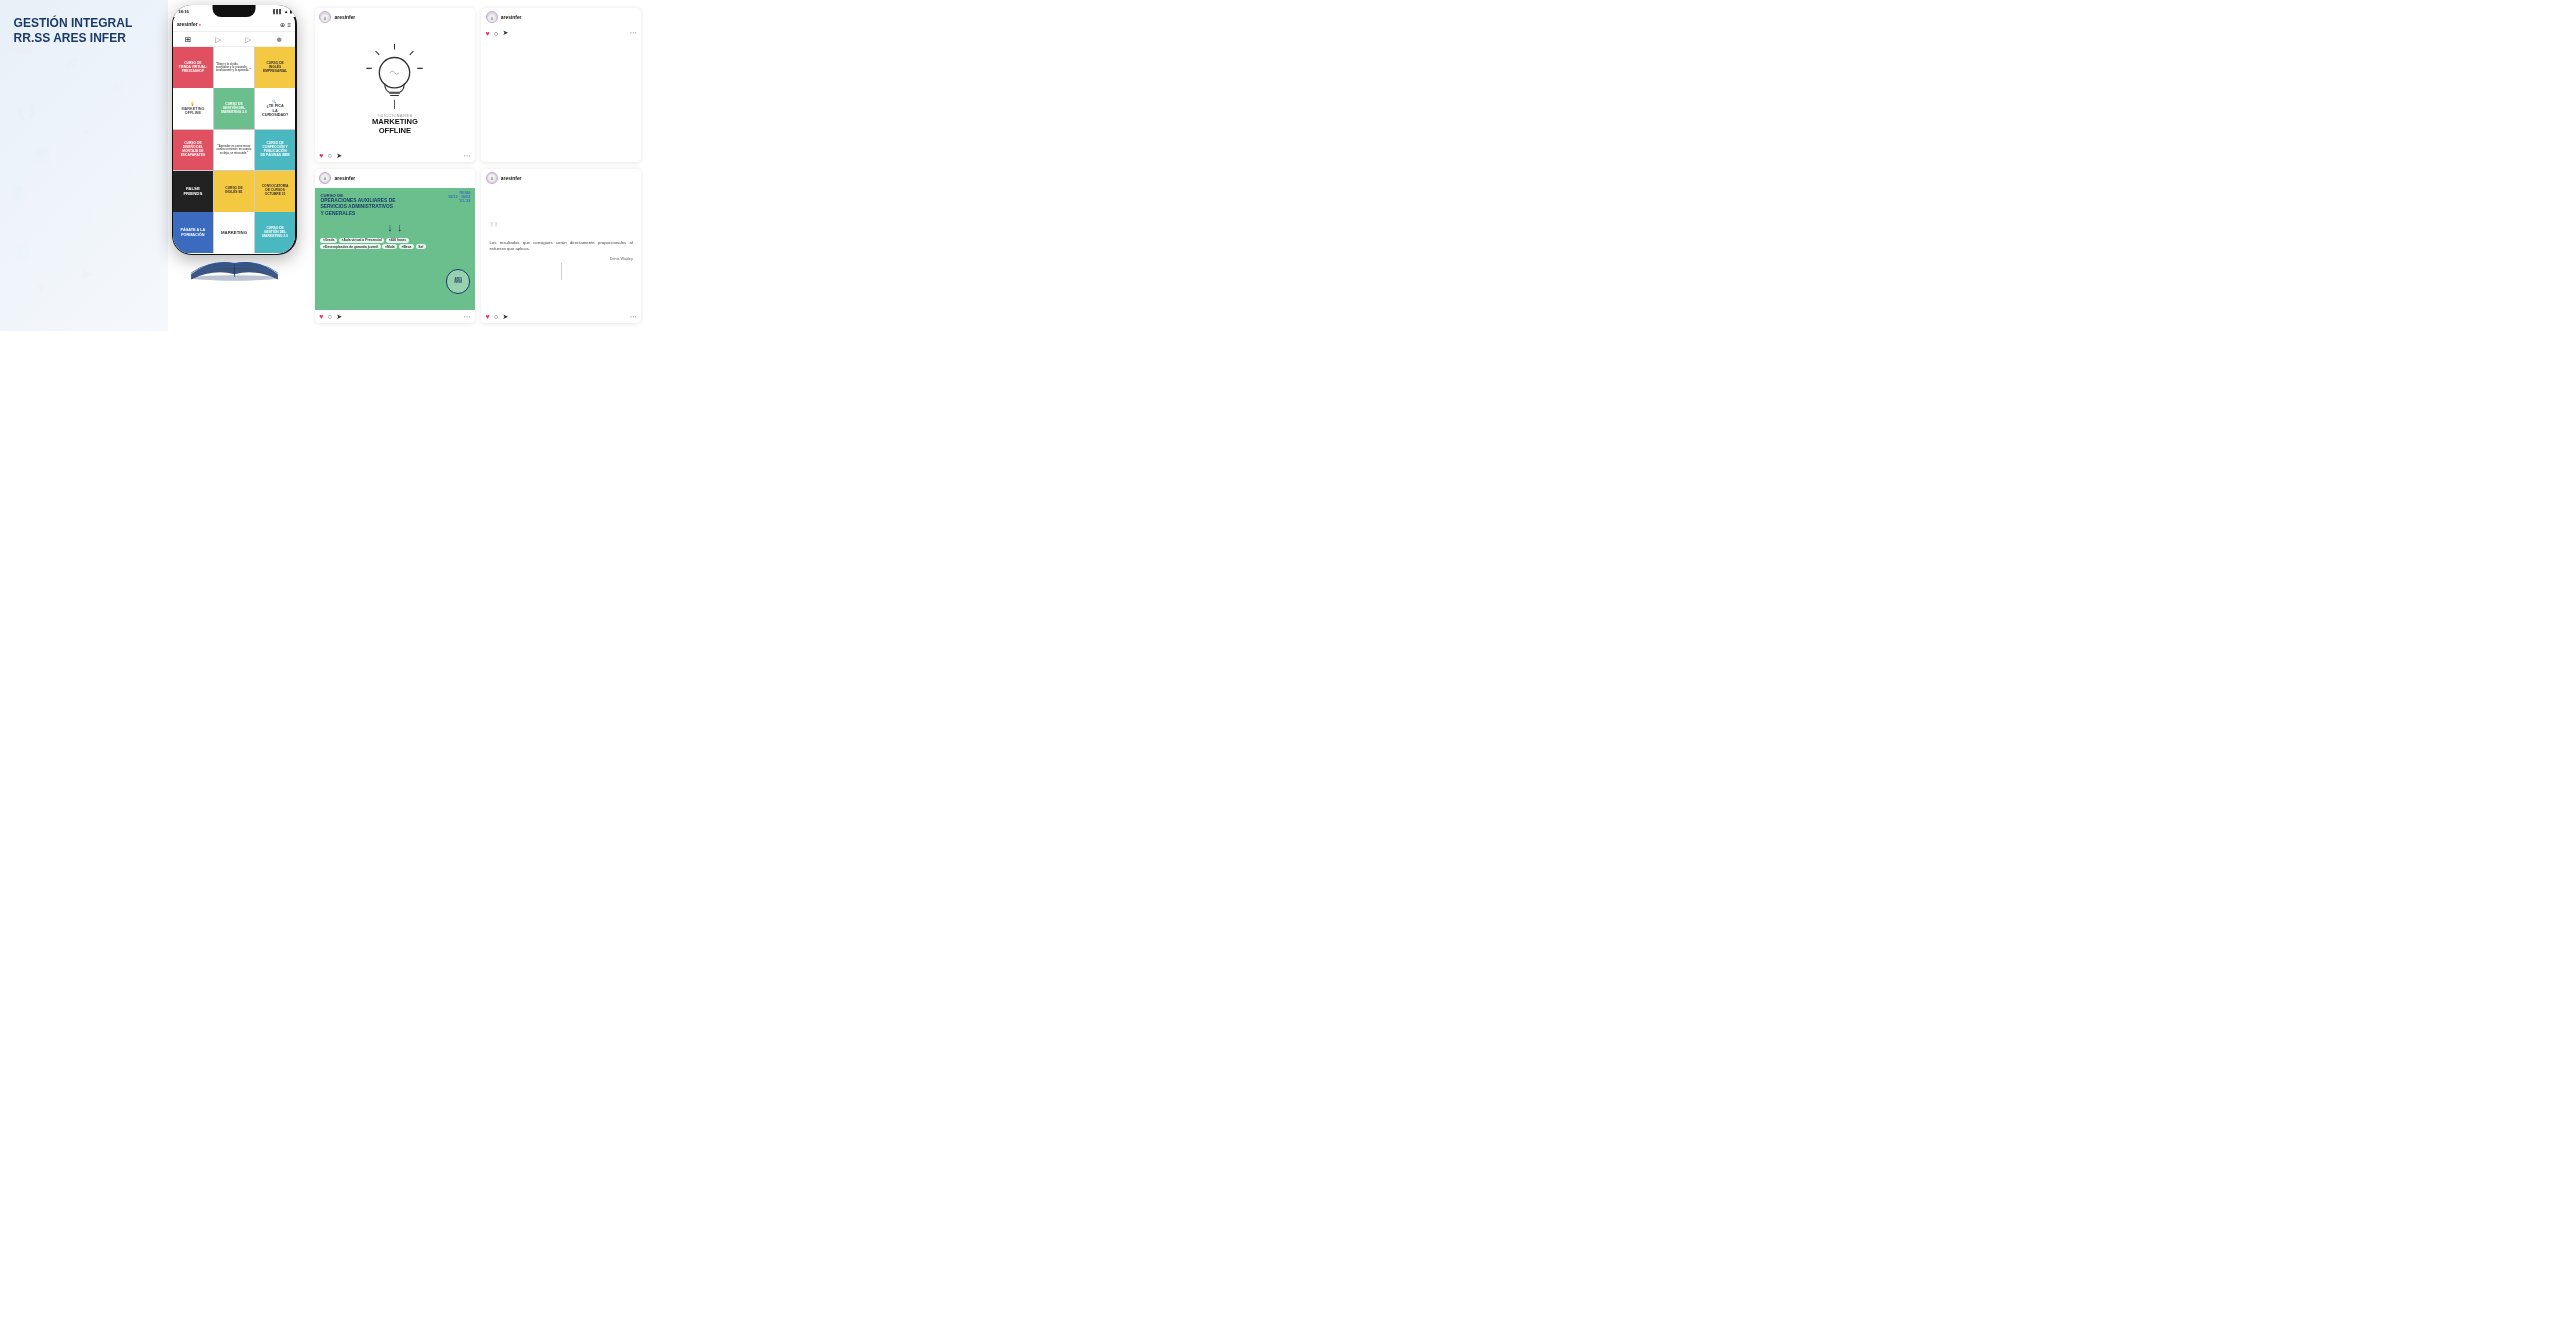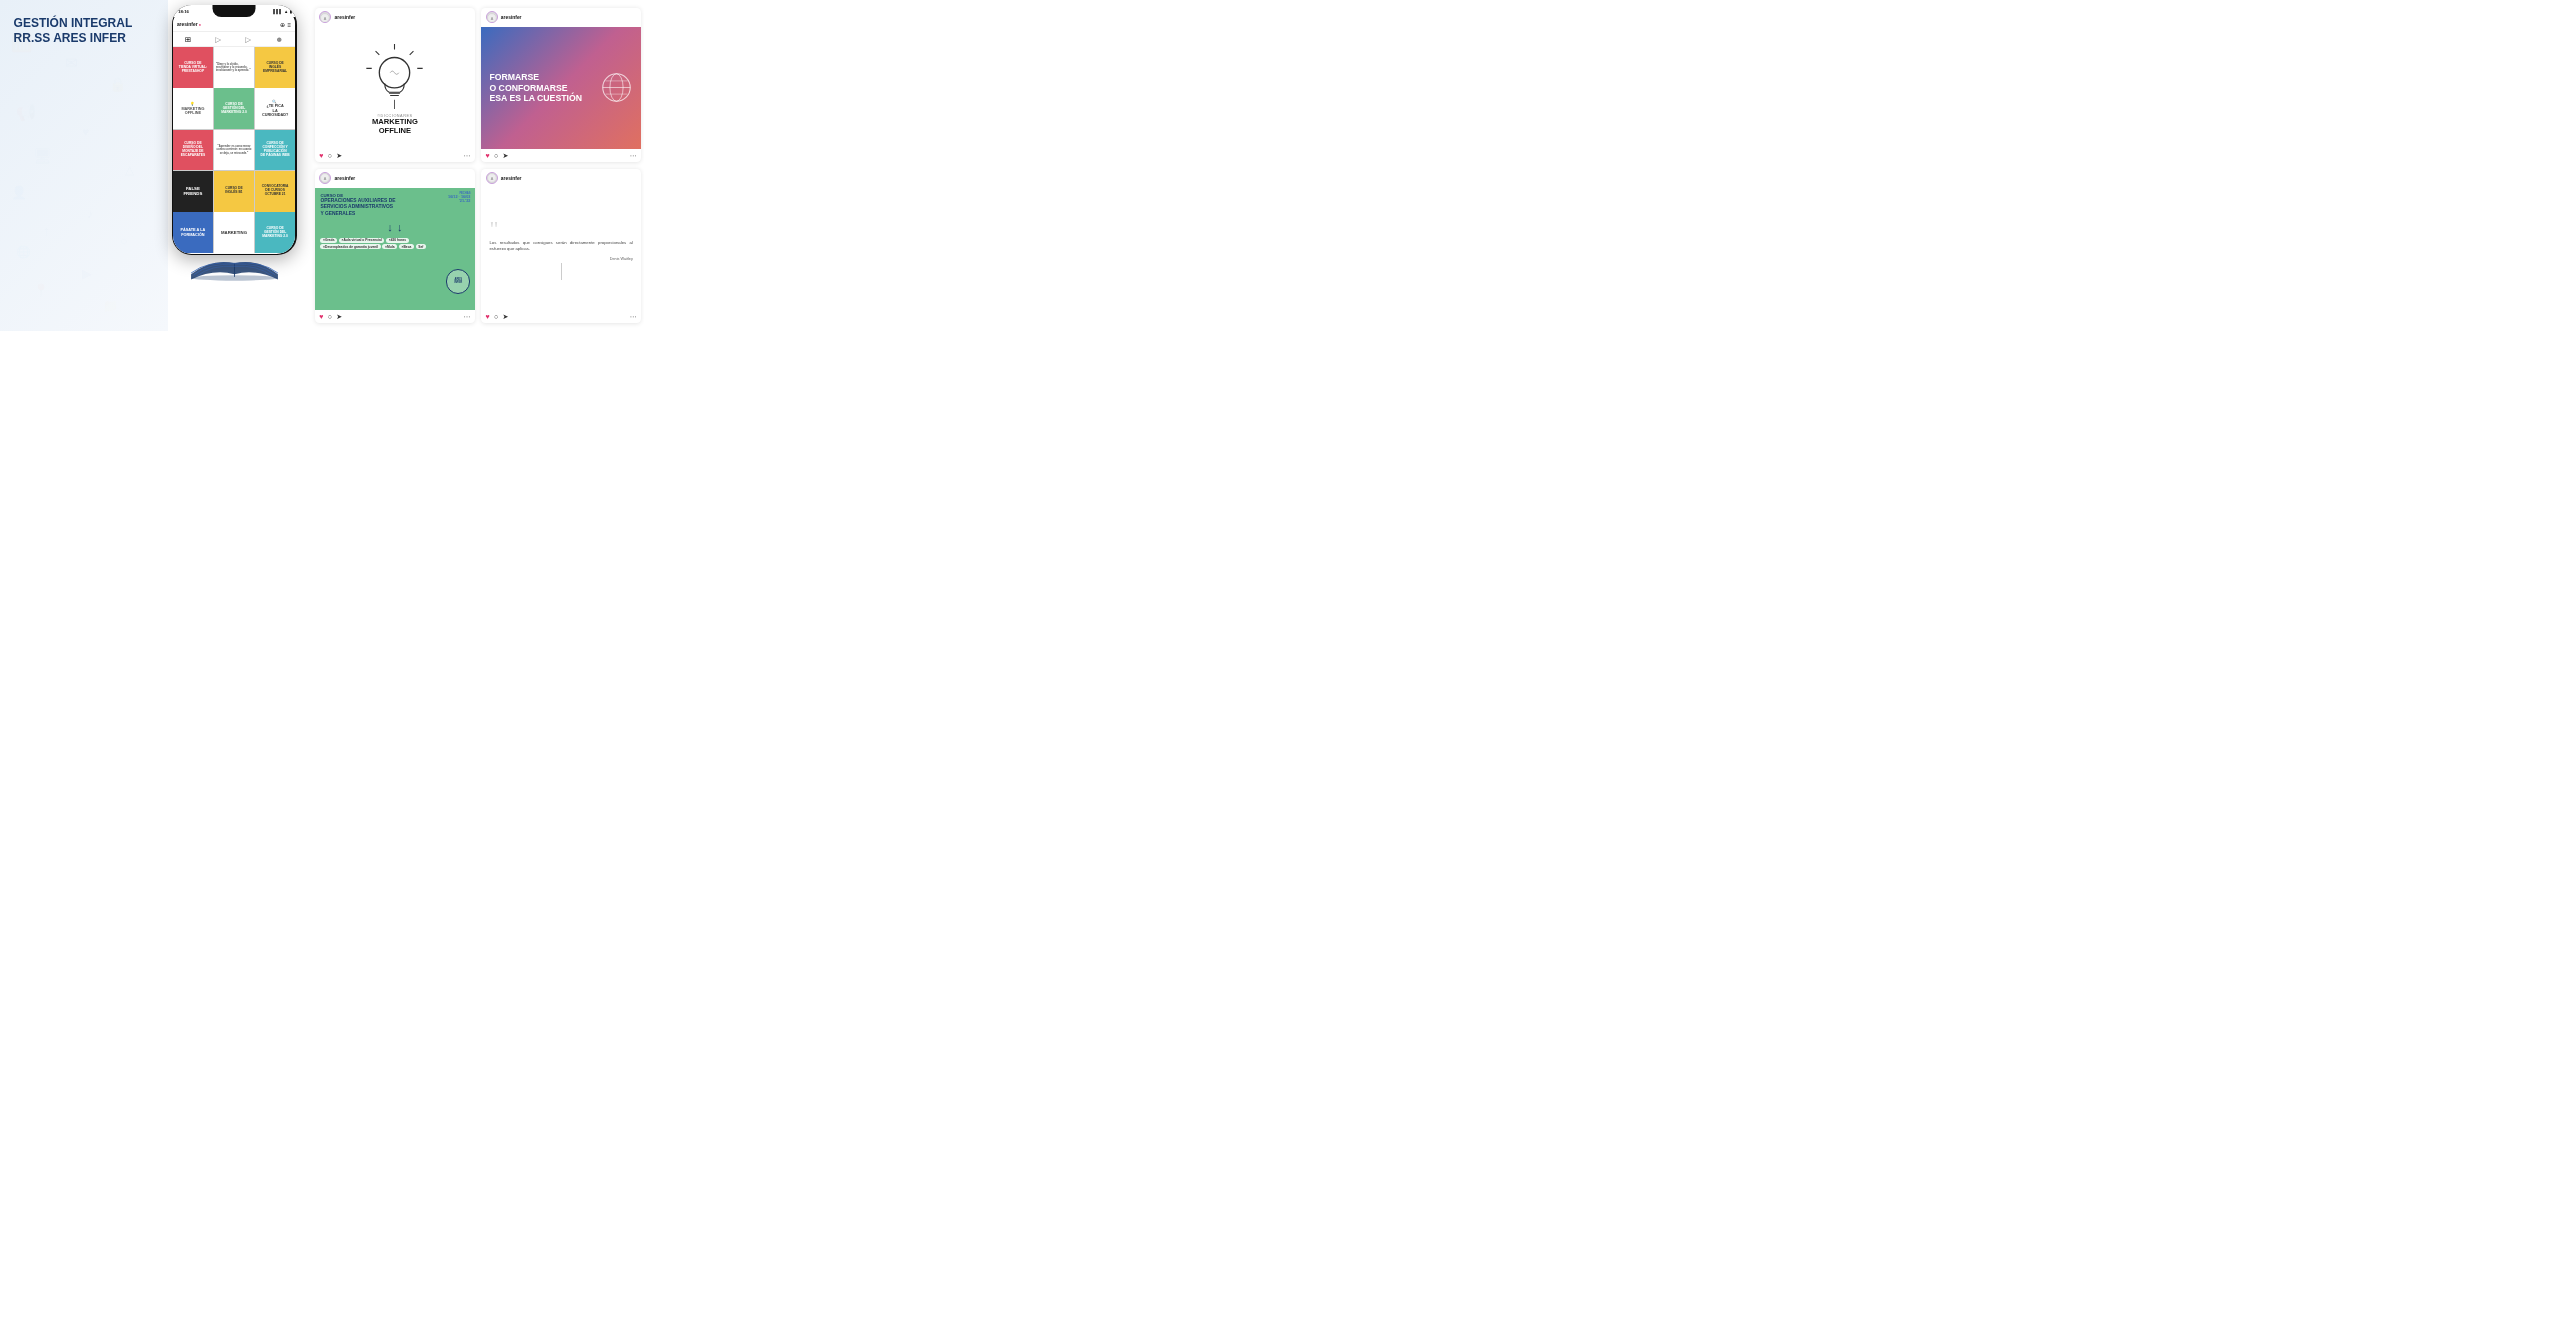--- a/index.html
+++ b/index.html
@@ -602,37 +602,20 @@
   <div class="ig-post">
     <div class="ig-post-header">
       <div class="ig-avatar">
         <svg width="9.8" height="9.8" viewBox="0 0 18 18" style="font-size:8px">
             <circle cx="9" cy="9" r="8" fill="#eee" stroke="#ccc" stroke-width="1"></circle>
             <text x="9" y="13" text-anchor="middle" font-size="7" fill="#888">A</text>
           </svg>
       </div>
       <span class="ig-post-username">aresinfer</span>
     </div>
-    <div class="ig-post-image post2-image">
-      <div style="display:flex;align-items:center;justify-content:space-between;width:100%;">
-        <div class="post2-text">
-          <div>FORMARSE</div>
-          <div>O CONFORMARSE</div>
-          <div>ESA ES LA CUESTIÓN</div>
-        </div>
-
-        <svg width="33" height="33" viewBox="0 0 60 60">
-          <circle cx="30" cy="30" r="25" fill="none" stroke="rgba(255,255,255,0.7)" stroke-width="2"></circle>
-          <ellipse cx="30" cy="30" rx="12" ry="25" fill="none" stroke="rgba(255,255,255,0.7)" stroke-width="1.5"></ellipse>
-          <line x1="5" y1="30" x2="55" y2="30" stroke="rgba(255,255,255,0.7)" stroke-width="1.5"></line>
-          <line x1="10" y1="18" x2="50" y2="18" stroke="rgba(255,255,255,0.7)" stroke-width="1"></line>
-          <line x1="10" y1="42" x2="50" y2="42" stroke="rgba(255,255,255,0.7)" stroke-width="1"></line>
-        </svg>
-      </div>
-    </div>
     <div class="ig-post-actions">
       <span class="action-icon heart">♥</span>
       <span class="action-icon">○</span>
       <span class="action-icon">➤</span>
       <span class="action-more">⋯</span>
     </div>
   </div>
 
   <div class="ig-post">
     <div class="ig-post-header">

